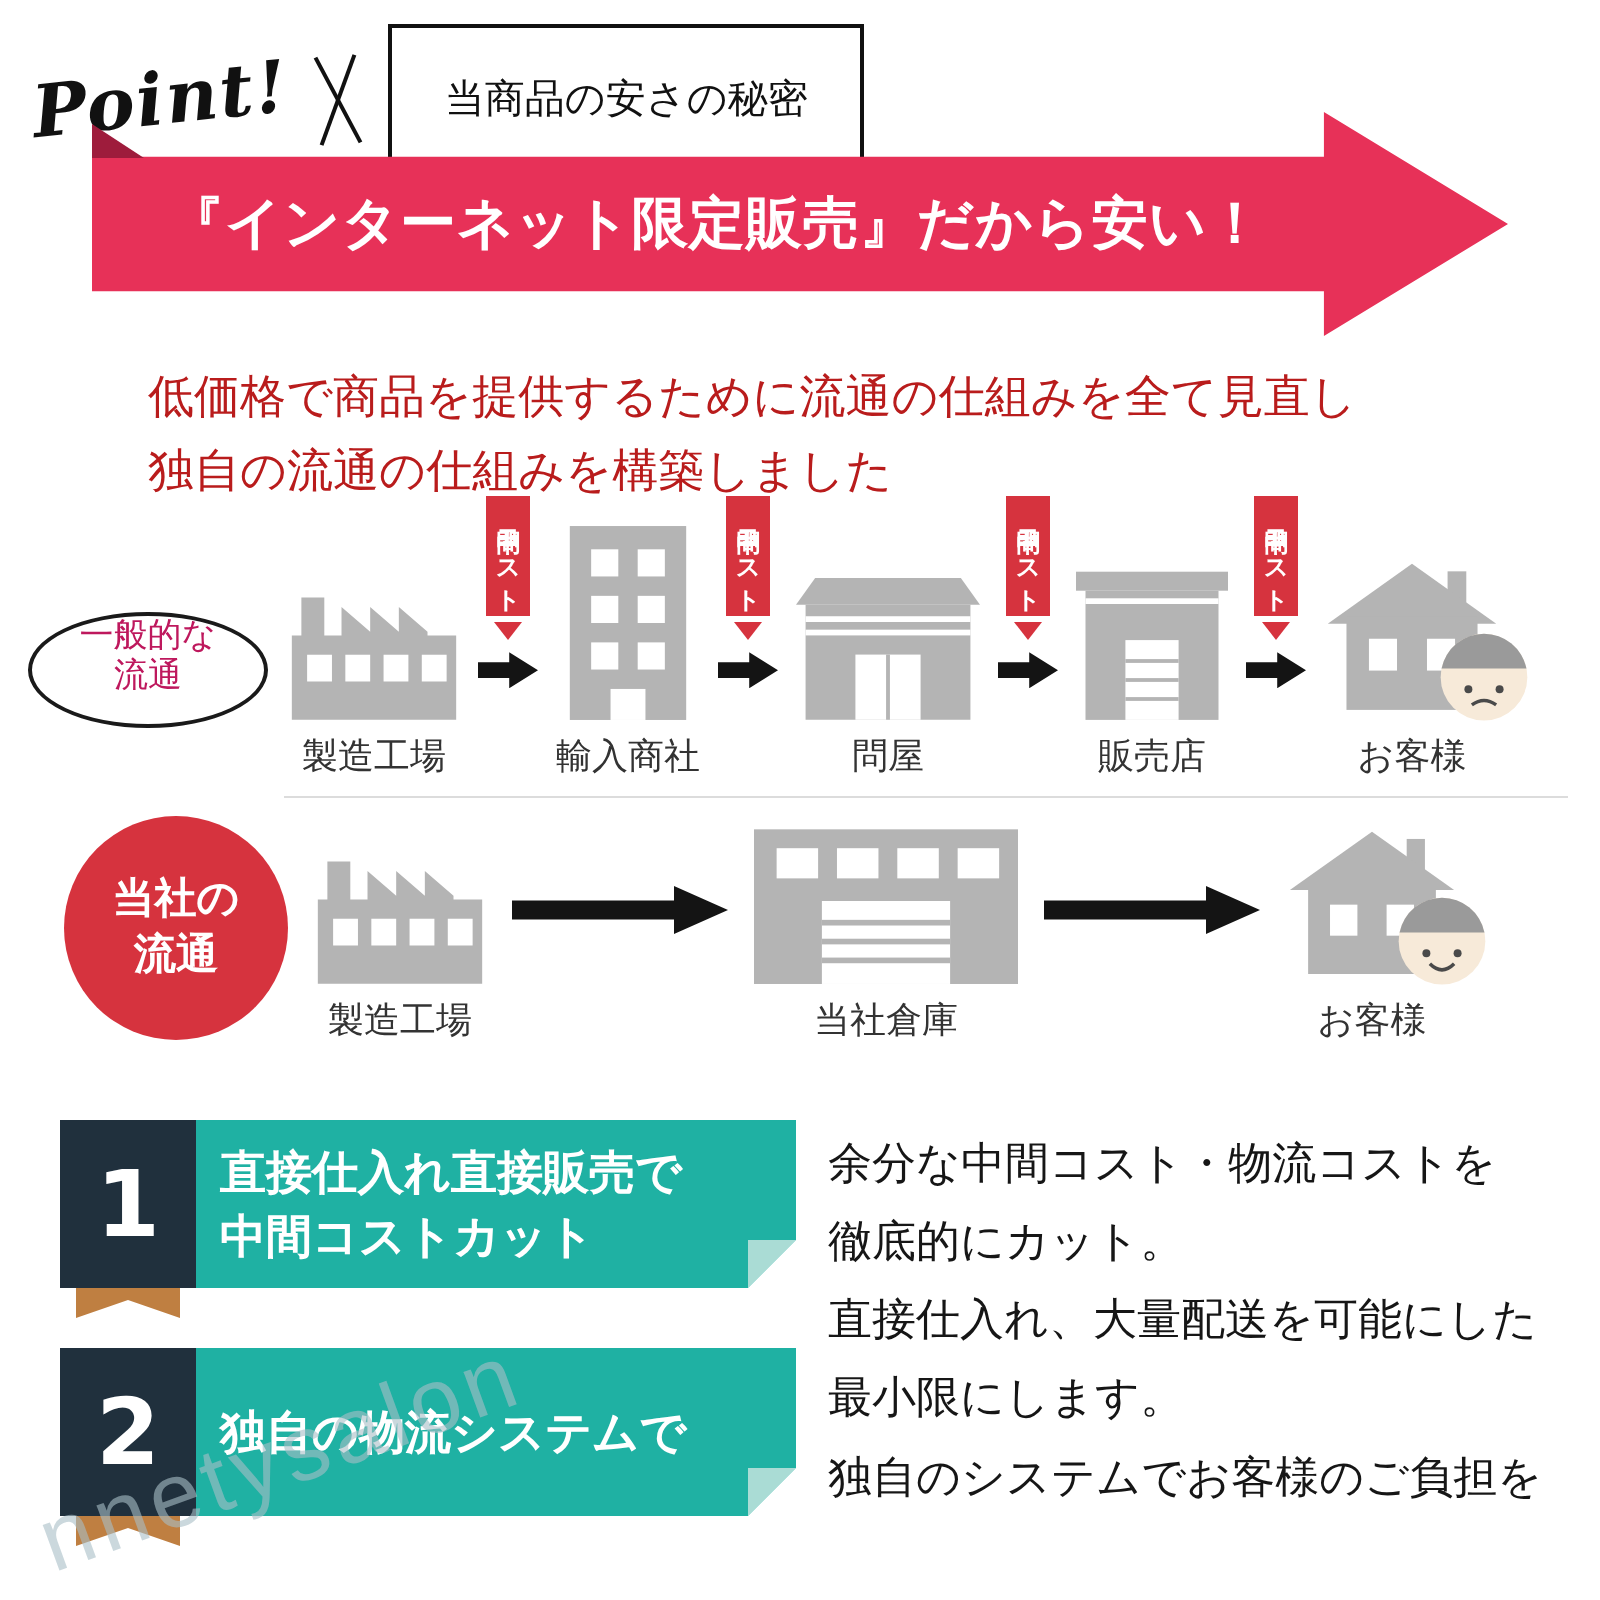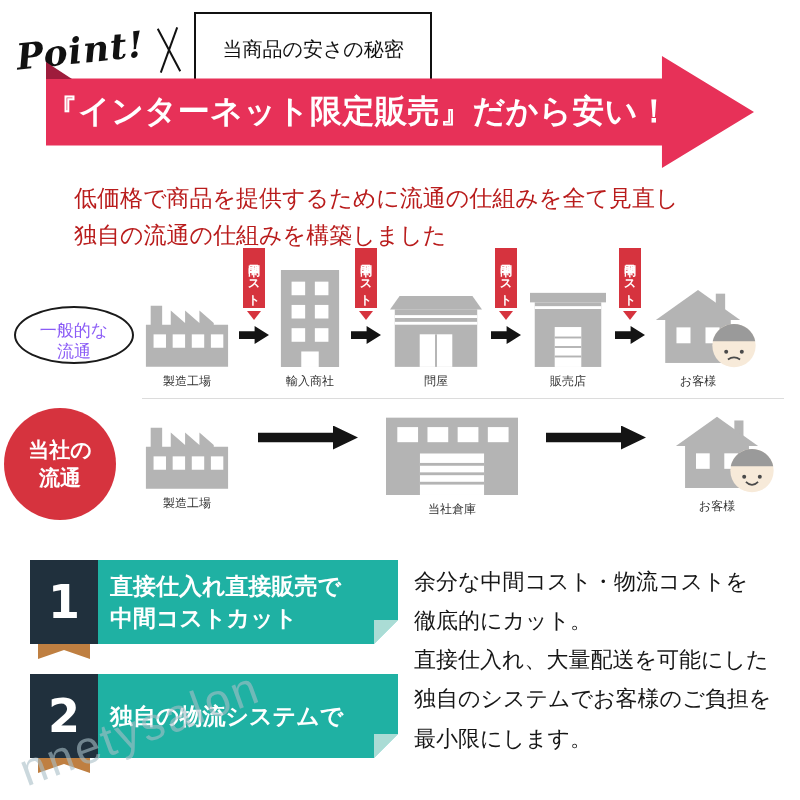--- a/index.html
+++ b/index.html
@@ -17,34 +17,34 @@
   .title-box { border:2px solid #111; padding:22px 26px; font-size:20px; color:#111; margin-left:6px; }
 
   
   .banner { position:absolute; top:56px; left:46px; width:708px; height:112px; }
   .banner-shape { position:absolute; inset:0; background:#e73158;
       clip-path:polygon(0 20%, 87% 20%, 87% 0, 100% 50%, 87% 100%, 87% 80%, 0 80%); }
   .banner-fold { position:absolute; left:0; top:6px; width:26px; height:17px; background:#9e1c3c;
       clip-path:polygon(0 0, 100% 100%, 0 100%); }
   .banner-text { position:absolute; left:12px; right:96px; top:20%; bottom:20%;
       display:flex; align-items:center; justify-content:center;
-      color:#fff; font-size:32px; font-weight:bold; letter-spacing:0.5px; white-space:nowrap; }
+      color:#fff; font-size:28px; font-weight:bold; letter-spacing:0.5px; white-space:nowrap; }
 
   
   .intro { position:absolute; top:180px; left:74px; font-size:23px; line-height:1.62; color:#b91c1c; }
 
   
   .flow { display:flex; align-items:flex-end; }
   .flow-general { position:absolute; top:248px; left:14px; width:776px; gap:6px; }
-  .flow-company { position:absolute; top:408px; left:4px; width:756px; gap:28px;align-items:center; }
+  .flow-company { position:absolute; top:408px; left:32px; width:756px; gap:13px; }
   .step { display:flex; flex-direction:column; align-items:center; }
-  .step-label { font-size:12px; color:#333; margin-top:6px; white-space:nowrap; }
+  .step-label { font-size:18px; color:#333; margin-top:6px; white-space:nowrap; }
   .ellipse-label { width:120px; height:58px; border:2.5px solid #1a1a1a; border-radius:50%;
-      display:flex; flex-direction:column; align-items:center; justify-content:flex-end;
-      font-size:17px; color:#8b5cf6; line-height:1.2; margin:0 4px 26px 0; flex-shrink:0; }
+      display:flex; flex-direction:column; align-items:center; justify-content:flex-start;
+      font-size:17px; color:#be185d; line-height:1.2; margin:0 4px 26px 0; flex-shrink:0; }
   .circle-label { width:112px; height:112px; background:#d6333e; border-radius:50%;
       display:flex; flex-direction:column; align-items:center; justify-content:center;
       color:#fff; font-size:21px; font-weight:bold; line-height:1.35; margin-bottom:2px; flex-shrink:0; }
   .connector { display:flex; flex-direction:column; align-items:center; gap:3px;
       margin-bottom:46px; width:36px; flex-shrink:0; }
   .cost-badge { writing-mode:vertical-rl; background:#d6333e; color:#fff; font-size:12px;
       font-weight:bold; padding:7px 4px; letter-spacing:1px; line-height:1.2; }
   .tri-down { width:0; height:0; border-left:7px solid transparent; border-right:7px solid transparent;
       border-top:9px solid #d6333e; }
   .h-arrow { width:30px; height:18px; background:#141414; margin-top:3px;
@@ -287,20 +287,20 @@
         <div class="corner-fold"></div>
         <div class="corner-cut"></div>
       </div>
 
     </div>
 
     <div class="desc">
       <div>余分な中間コスト・物流コストを</div>
       <div>徹底的にカット。</div>
       <div>直接仕入れ、大量配送を可能にした</div>
+      <div>最小限にします。</div>
       <div>独自のシステムでお客様のご負担を</div>
-      <div>最小限にします。</div>
     </div>
   </div>
 
   <div class="watermark">nnetysalon</div>
 
 </div>
 
 </body></html>

